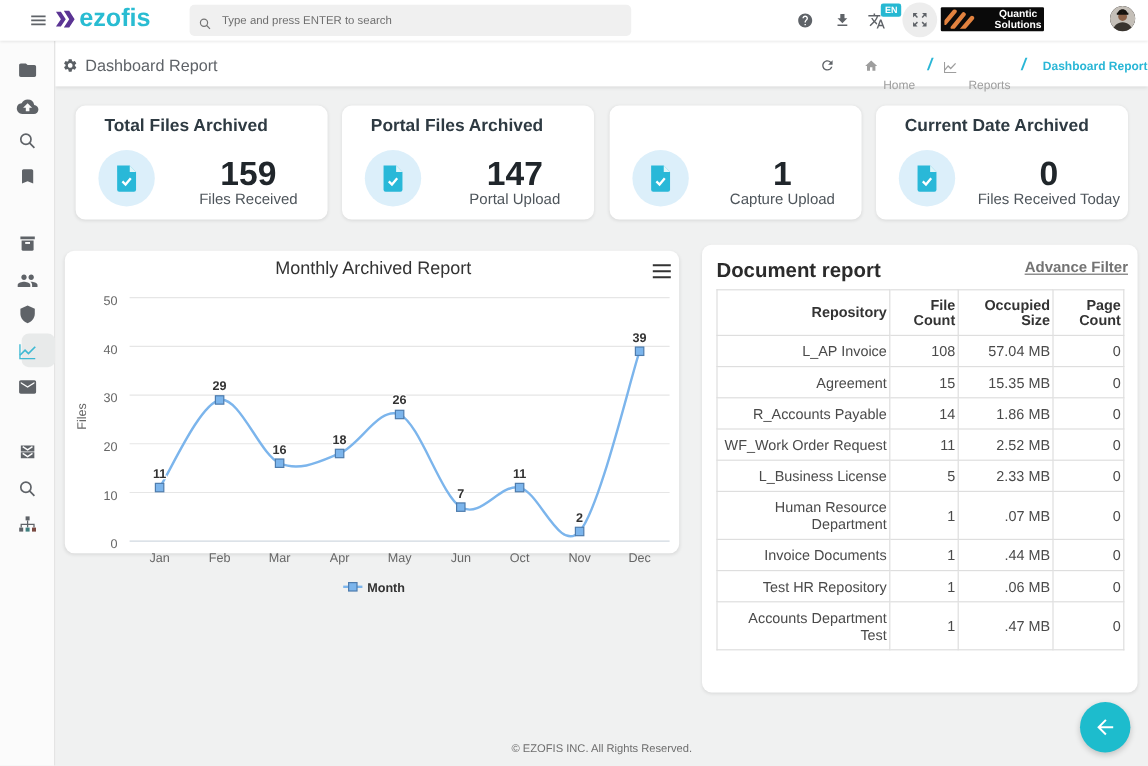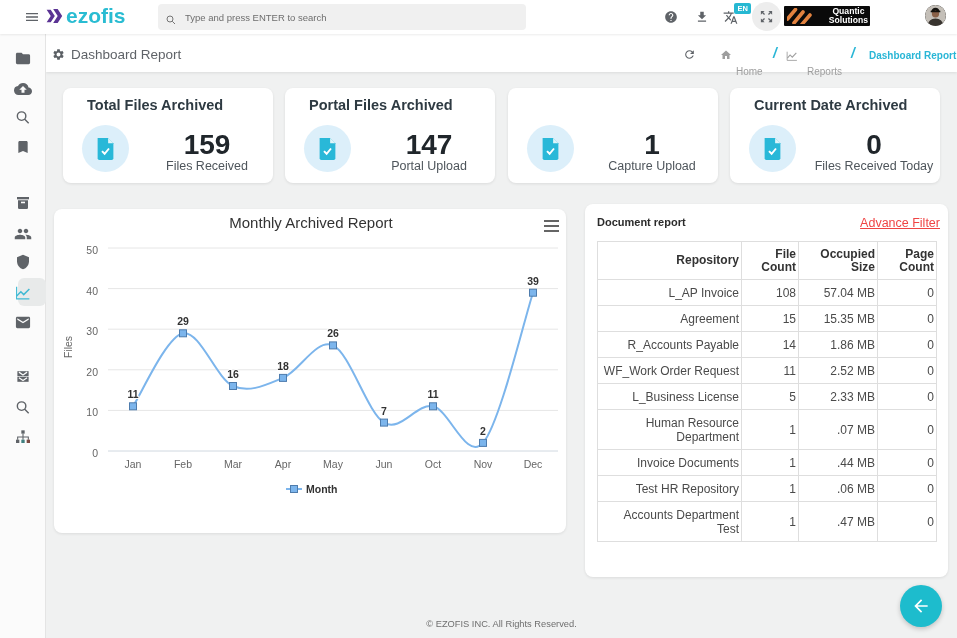--- a/index.html
+++ b/index.html
@@ -27,22 +27,22 @@
 .bccur { position:absolute; top:15.5px; font-size:10px; color:#29b6d6; font-weight:bold; white-space:nowrap; }
 
 .card { position:absolute; background:#fff; border-radius:8px; box-shadow:0 1px 3px rgba(0,0,0,.09); }
 .stat { top:88px; width:210px; height:95px; }
 .stat .t { position:absolute; left:24px; top:9px; font-size:14.5px; font-weight:bold; color:#2e3a42; white-space:nowrap; }
 .stat .circ { position:absolute; left:19px; top:37px; width:47px; height:47px; border-radius:50%; background:#dceffa; display:flex; align-items:center; justify-content:center; }
 .stat .num { position:absolute; left:74px; top:41px; width:140px; text-align:center; font-size:28px; font-weight:bold; color:#20262b; }
 .stat .lbl { position:absolute; left:74px; top:71px; width:140px; text-align:center; font-size:12.5px; color:#4e555b; }
 
 #tcard { left:585px; top:204px; width:363px; height:373px; }
-#tcard .hdr { position:absolute; left:12px; top:12px; font-size:11px; font-weight:bold; color:#2b2b2b; }
-#tcard .af { position:absolute; right:8px; top:12px; font-size:12.5px; font-weight:normal; color:#ef4444; text-decoration:underline; }
+#tcard .hdr { position:absolute; left:12px; top:12px; font-size:17px; font-weight:bold; color:#2b2b2b; }
+#tcard .af { position:absolute; right:8px; top:12px; font-size:12.5px; font-weight:bold; color:#737373; text-decoration:underline; }
 #dtable { position:absolute; left:12px; top:37px; width:339px; border-collapse:collapse; font-size:12px; color:#4a4a4a; table-layout:fixed; }
 #dtable th, #dtable td { border:1px solid #dedede; text-align:right; font-weight:normal; padding:0 2px 0 5px; overflow:hidden;margin-left:31px; }
 #dtable th { font-weight:bold; color:#333; height:38px; line-height:13px; }
 #dtable td { height:26px; line-height:14px; }
 
 #footer { position:absolute; left:46px; top:619px; width:911px; text-align:center; font-size:9.3px; color:#6e6e6e; }
 #fab { position:absolute; left:900px; top:585px; width:42px; height:42px; border-radius:50%; background:#1dbccd; display:flex; align-items:center; justify-content:center; box-shadow:0 2px 5px rgba(0,0,0,.2); }
 </style>
 </head>
 <body>
@@ -223,21 +223,21 @@
       <svg width="21" height="25" viewBox="0 0 24 28">
         <path fill="#29b8d8" d="M3 2 h12 l6 6 v17 a2 2 0 0 1 -2 2 H5 a2 2 0 0 1 -2 -2 z"></path>
         <path fill="#fff" d="M15 2 l6 6 h-6 z" opacity=".85"></path>
         <path fill="none" stroke="#fff" stroke-width="2.2" d="M8 17l3 3 5-6"></path>
       </svg>
     </div>
   <div class="num">0</div>
   <div class="lbl">Files Received Today</div>
 </div>
 
-<div class="card" id="ccard" style="left:54px;top:209px;width:512px;height:324px;">
+<div class="card" id="ccard" style="left:54px;top:209px;width:512px;height:252px;">
   <svg width="512" height="306" viewBox="0 0 512 306" style="font-family:'Liberation Sans',sans-serif;">
     <text x="257" y="19" text-anchor="middle" font-size="15" fill="#333333">Monthly Archived Report</text>
     <g stroke="#333" stroke-width="1.6">
         <path d="M490 12h15M490 17h15M490 22h15"></path>
       </g>
 
     <g stroke="#e6e6e6" stroke-width="1">
       <path d="M54 39H504M54 79.6H504M54 120.2H504M54 160.8H504M54 201.4H504"></path>
     </g>
     <path d="M54 242H504" stroke="#d0d8e0" stroke-width="1"></path>

